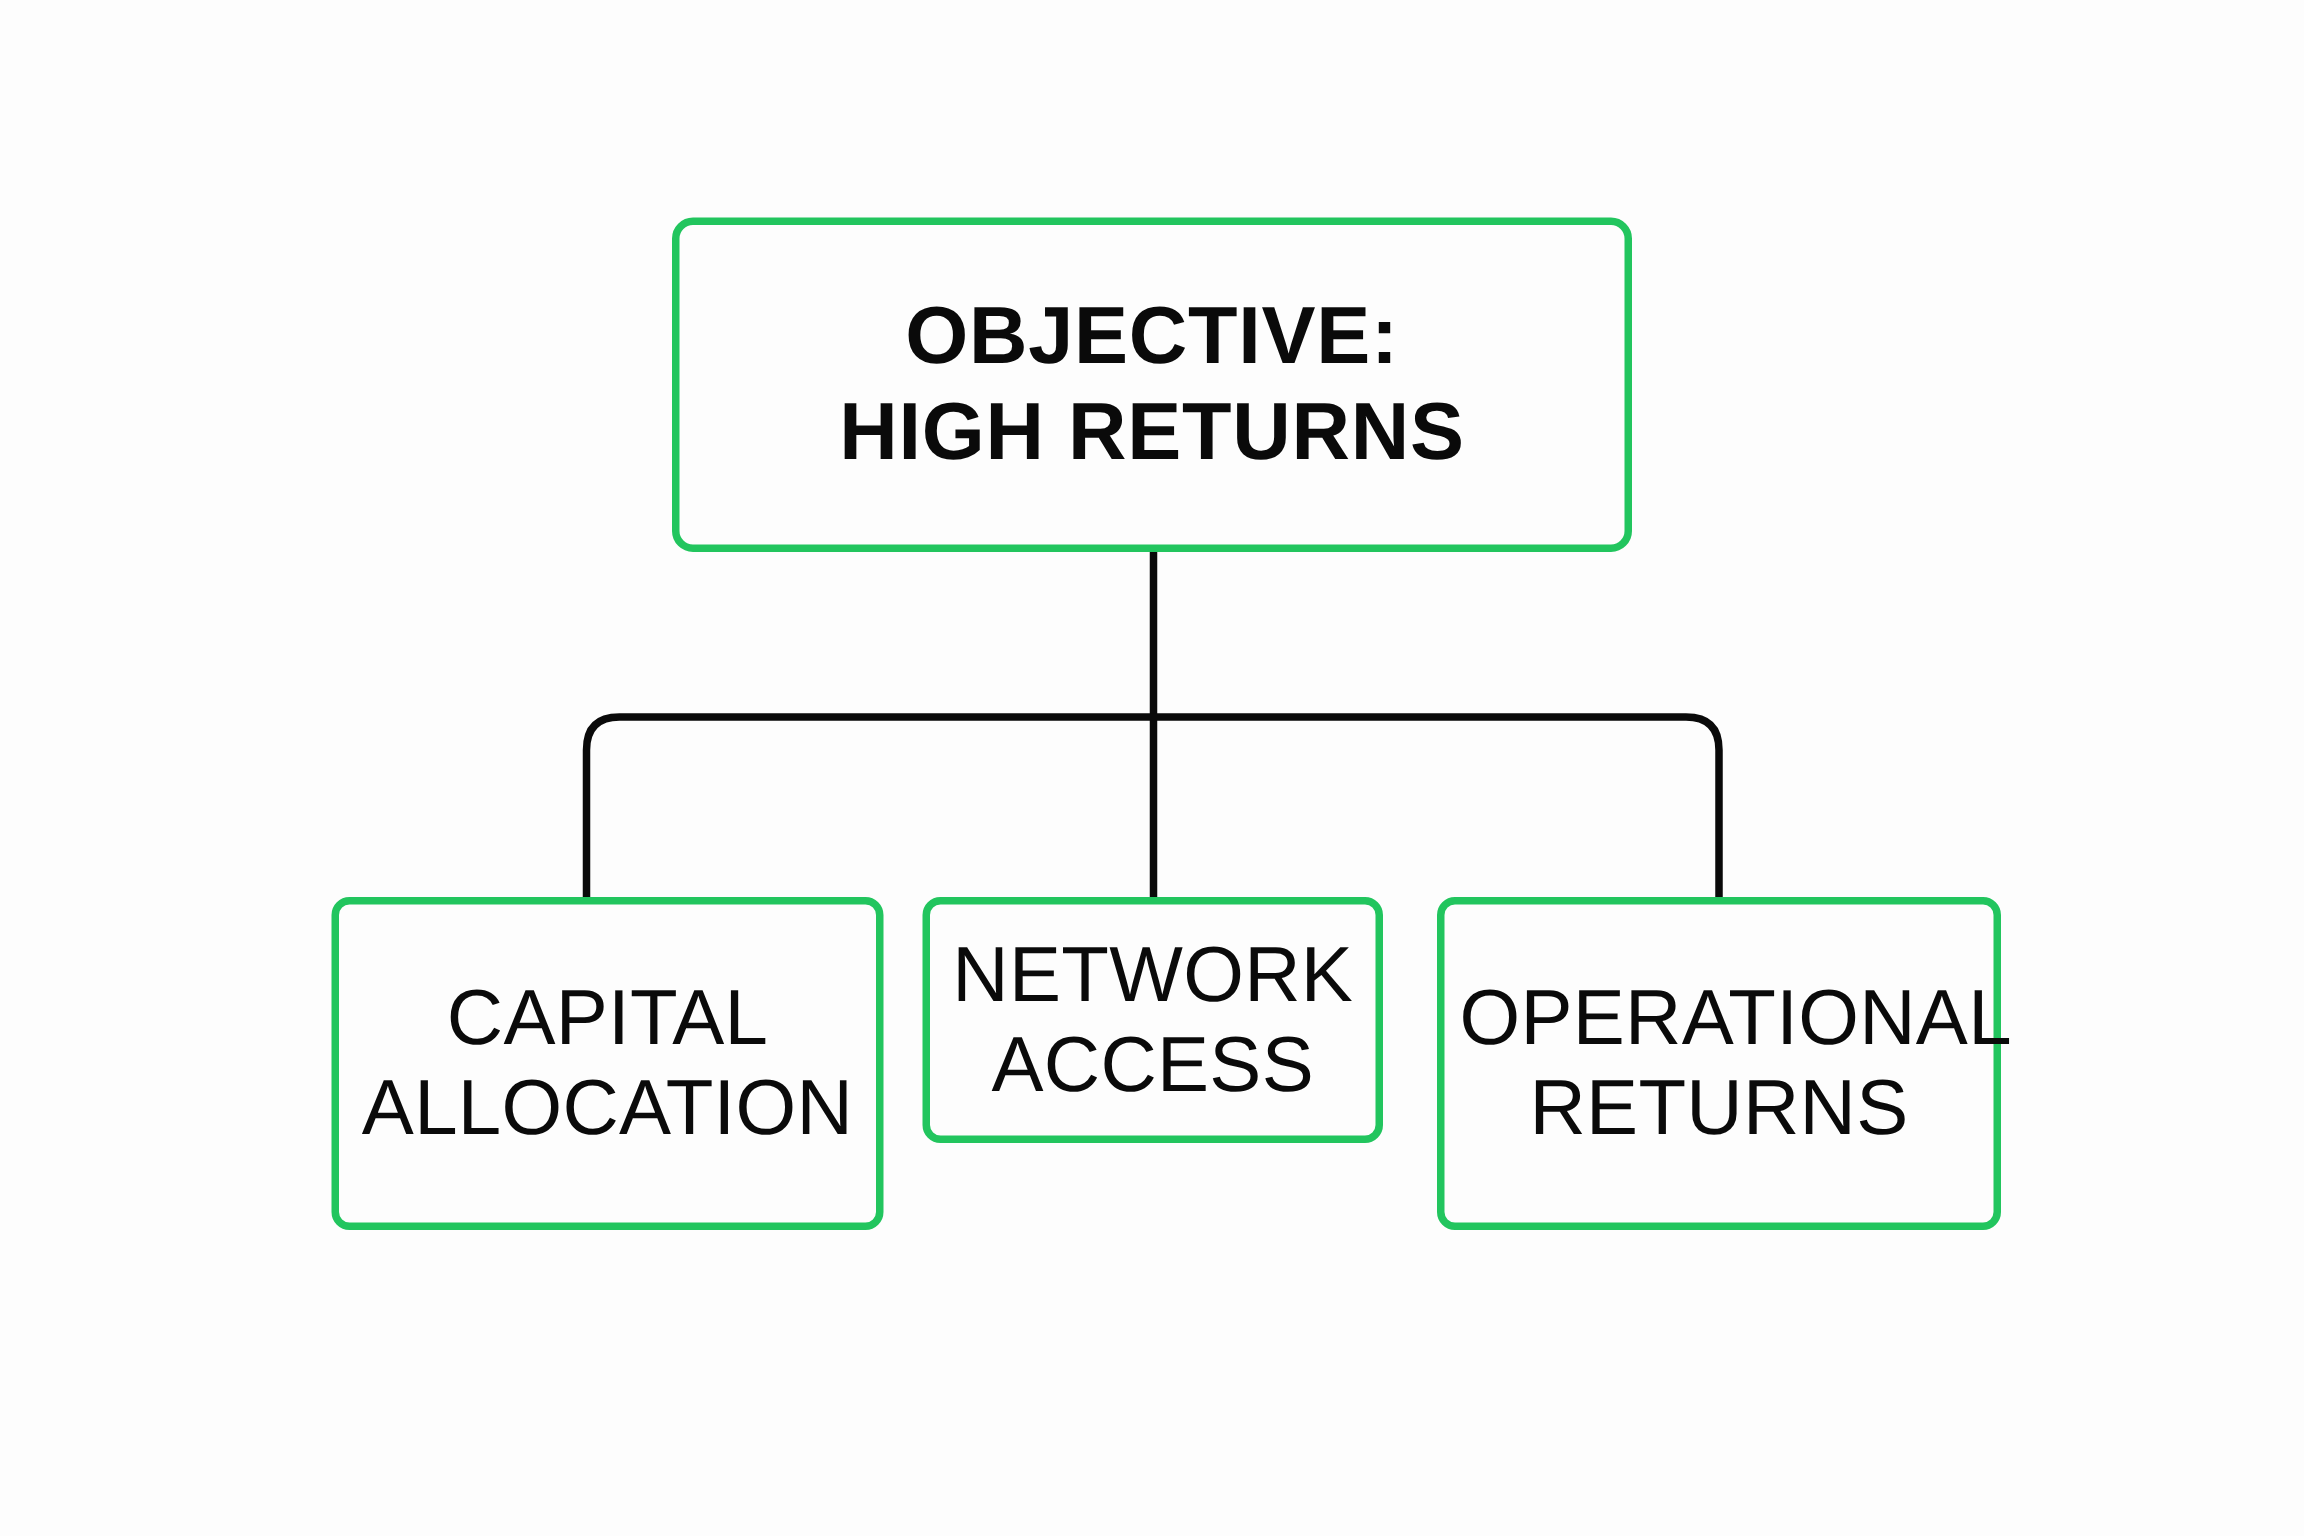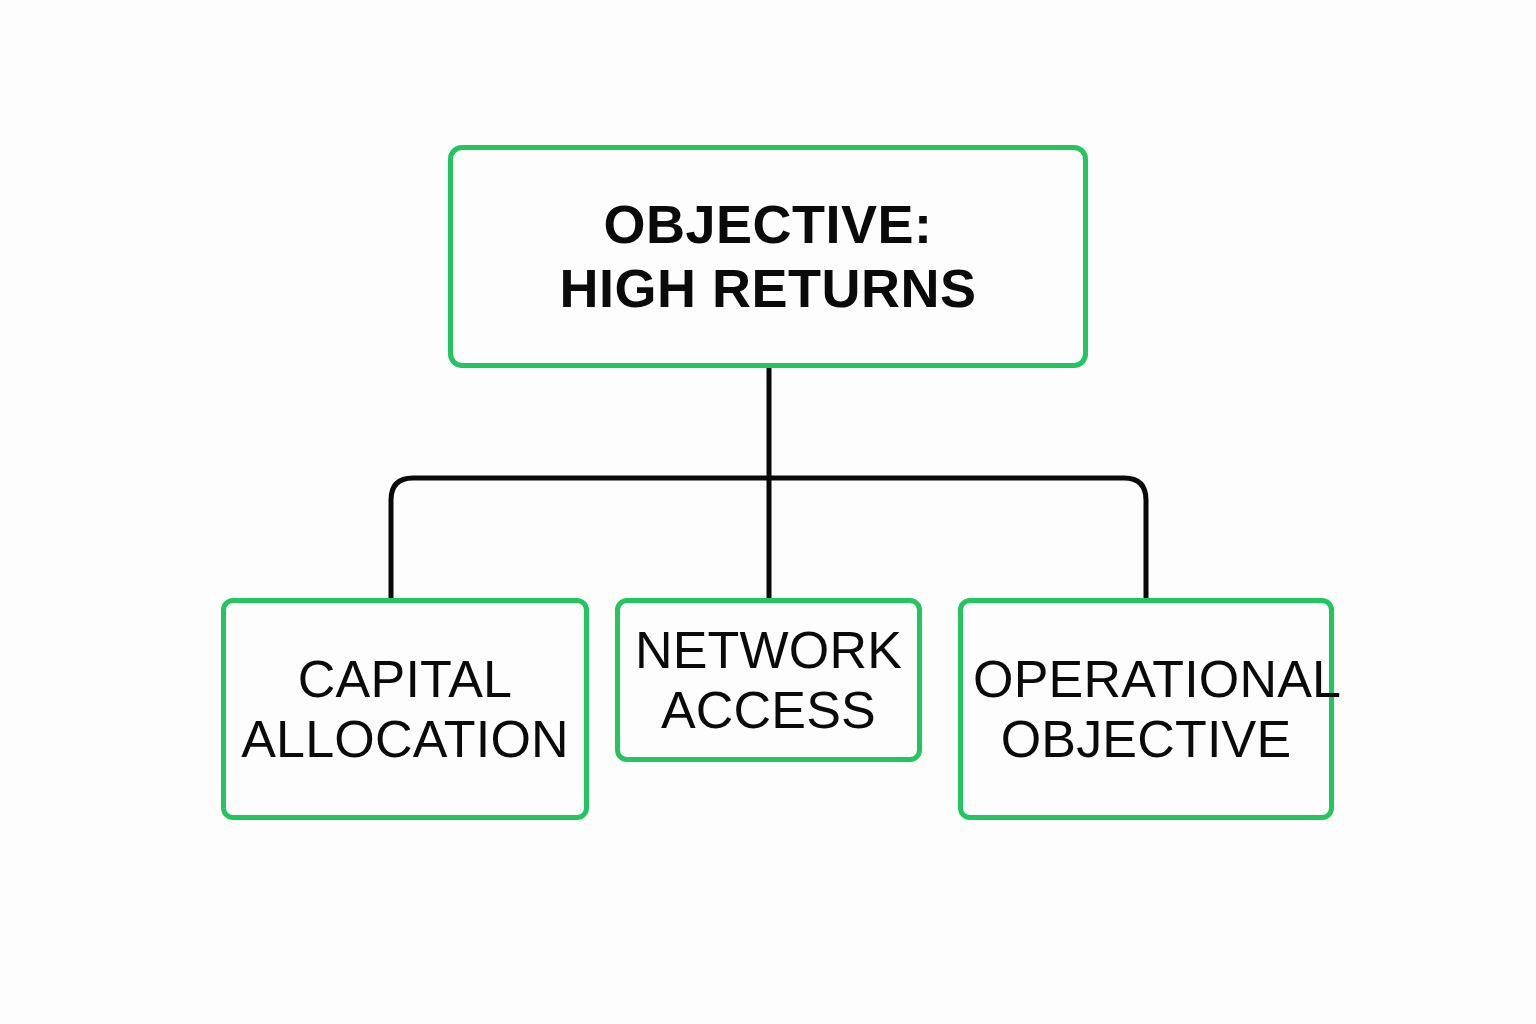--- a/index.html
+++ b/index.html
@@ -112,16 +112,16 @@
 ALLOCATION</span>
   </div>
 
   <div class="node-box child-box" id="node-child-1">
     <span class="node-text">NETWORK
 ACCESS</span>
   </div>
 
   <div class="node-box child-box" id="node-child-2">
     <span class="node-text">OPERATIONAL
-OBJECTIVE</span>
+RETURNS</span>
   </div>
 
 </div>
 
 </body></html>

